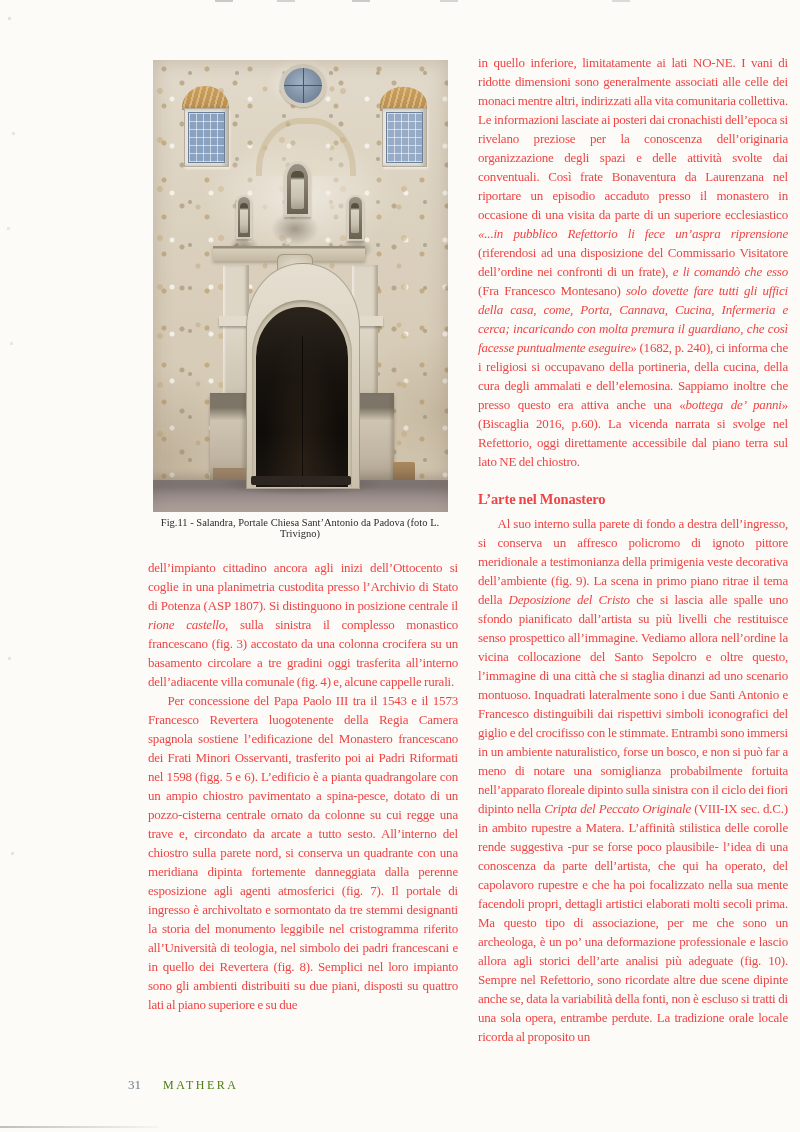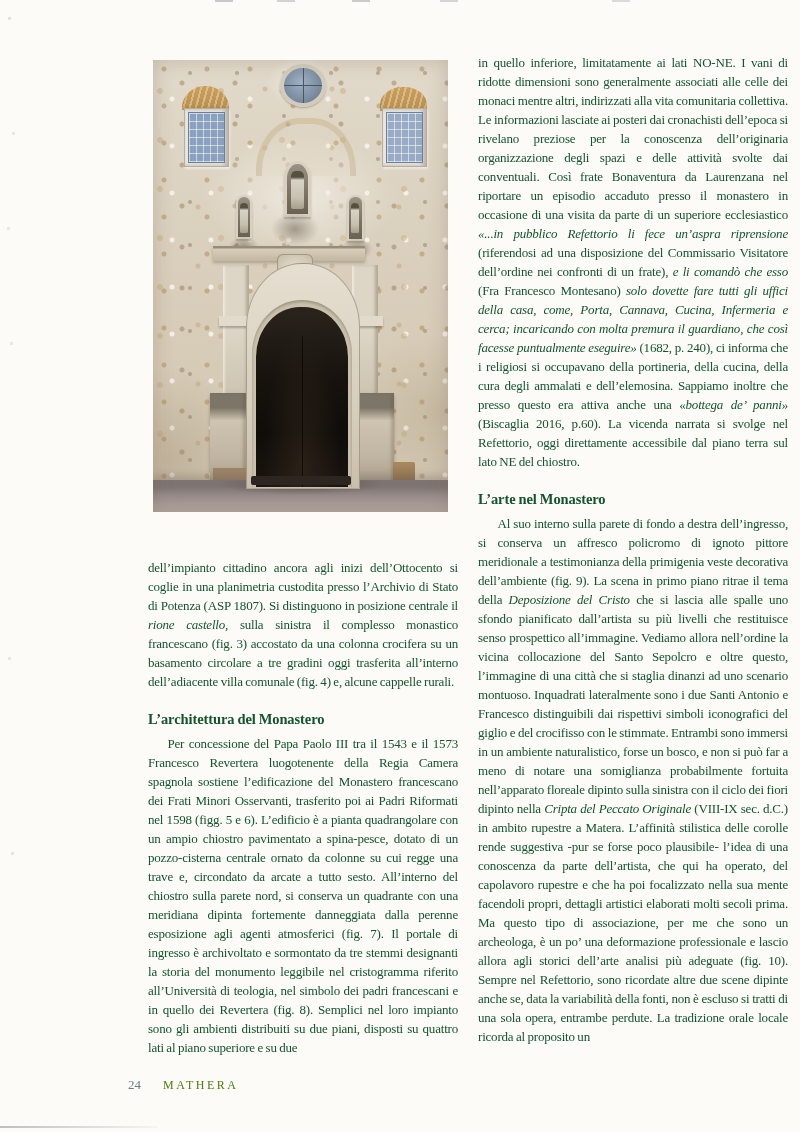--- a/index.html
+++ b/index.html
@@ -104,21 +104,21 @@
   .door{left:103px;top:247px;width:92px;height:180px;border-radius:44px 44px 0 0/50px 50px 0 0;
     background:radial-gradient(ellipse at 50% 85%,rgba(90,70,45,.3),rgba(0,0,0,0) 60%),
                linear-gradient(180deg,#2a241c,#17120e 40%,#0f0c09 70%,#1a1410);}
   .door i{left:50%;top:16%;bottom:0;width:1px;background:rgba(0,0,0,.6);}
   .threshold{left:98px;top:416px;width:100px;height:9px;background:#2c2520;border-radius:2px;}
 
   
   .caption{position:absolute;left:140px;top:517px;width:320px;text-align:center;
     font-size:10.5px;color:#2b2b2b;}
   .col{position:absolute;width:310px;font-size:13px;line-height:19px;text-align:justify;
-    color:#14532d;letter-spacing:-0.2px;word-spacing:-0.5px;overflow:hidden;}
+    color:#ef4444;letter-spacing:-0.2px;word-spacing:-0.5px;overflow:hidden;}
   .col.left{left:148px;top:558px;height:502px;}
   .col.right{left:478px;top:53px;height:1042px;}
   .col p{margin:0;}
   .col h3{font-size:14.5px;margin:19px 0 5px;font-weight:bold;letter-spacing:-0.1px;}
   .indent{text-indent:1.5em;}
   .it{font-style:italic;}
 
   .footer{position:absolute;left:128px;top:1075px;}
   .pagenum{font-size:13px;color:#6f7a84;}
   .magname{font-size:12px;letter-spacing:2.5px;color:#4d7c0f;margin-left:22px;}
@@ -174,31 +174,31 @@
     <div class="ground"></div>
 
     <div class="arch-outer"></div>
     <div class="arch-mid"></div>
     <div class="door">
         <i></i>
       </div>
     <div class="threshold"></div>
   </div>
 
+  <div class="caption">Fig.11 - Salandra, Portale Chiesa Sant’Antonio da Padova (foto L. Trivigno)</div>
 
   <div class="col left">
     <p><span>dell’impianto cittadino ancora agli inizi dell’Ottocento si coglie in una planimetria custodita presso l’Archivio di Stato di Potenza (ASP 1807). Si distinguono in posizione centrale il </span><span class="it">rione castello,</span><span> sulla sinistra il complesso monastico francescano (fig. 3) accostato da una colonna crocifera su un basamento circolare a tre gradini oggi trasferita all’interno dell’adiacente villa comunale (fig. 4) e, alcune cappelle rurali.</span></p>
-    <h3>L’architettura del Monastero</h3>
     <p class="indent"><span>Per concessione del Papa Paolo III tra il 1543 e il 1573 Francesco Revertera luogotenente della Regia Camera spagnola sostiene l’edificazione del Monastero francescano dei Frati Minori Osservanti, trasferito poi ai Padri Riformati nel 1598 (figg. 5 e 6). L’edificio è a pianta quadrangolare con un ampio chiostro pavimentato a spina-pesce, dotato di un pozzo-cisterna centrale ornato da colonne su cui regge una trave e, circondato da arcate a tutto sesto. All’interno del chiostro sulla parete nord, si conserva un quadrante con una meridiana dipinta fortemente danneggiata dalla perenne esposizione agli agenti atmosferici (fig. 7). Il portale di ingresso è archivoltato e sormontato da tre stemmi designanti la storia del monumento leggibile nel cristogramma riferito all’Università di teologia, nel simbolo dei padri francescani e in quello dei Revertera (fig. 8). Semplici nel loro impianto sono gli ambienti distribuiti su due piani, disposti su quattro lati al piano superiore e su due</span></p>
   </div>
 
   <div class="col right">
     <p><span>in quello inferiore, limitatamente ai lati NO-NE. I vani di ridotte dimensioni sono generalmente associati alle celle dei monaci mentre altri, indirizzati alla vita comunitaria collettiva. Le informazioni lasciate ai posteri dai cronachisti dell’epoca si rivelano preziose per la conoscenza dell’originaria organizzazione degli spazi e delle attività svolte dai conventuali. Così frate Bonaventura da Laurenzana nel riportare un episodio accaduto presso il monastero in occasione di una visita da parte di un superiore ecclesiastico </span><span class="it">«...in pubblico Refettorio li fece un’aspra riprensione</span><span> (riferendosi ad una disposizione del Commissario Visitatore dell’ordine nei confronti di un frate), </span><span class="it">e li comandò che esso</span><span> (Fra Francesco Montesano) </span><span class="it">solo dovette fare tutti gli uffici della casa, come, Porta, Cannava, Cucina, Infermeria e cerca; incaricando con molta premura il guardiano, che così facesse puntualmente eseguire»</span><span> (1682, p. 240), ci informa che i religiosi si occupavano della portineria, della cucina, della cura degli ammalati e dell’elemosina. Sappiamo inoltre che presso questo era attiva anche una «</span><span class="it">bottega de’ panni</span><span>» (Biscaglia 2016, p.60). La vicenda narrata si svolge nel Refettorio, oggi direttamente accessibile dal piano terra sul lato NE del chiostro.</span></p>
     <h3>L’arte nel Monastero</h3>
     <p class="indent"><span>Al suo interno sulla parete di fondo a destra dell’ingresso, si conserva un affresco policromo di ignoto pittore meridionale a testimonianza della primigenia veste decorativa dell’ambiente (fig. 9). La scena in primo piano ritrae il tema della </span><span class="it">Deposizione del Cristo</span><span> che si lascia alle spalle uno sfondo pianificato dall’artista su più livelli che restituisce senso prospettico all’immagine. Vediamo allora nell’ordine la vicina collocazione del Santo Sepolcro e oltre questo, l’immagine di una città che si staglia dinanzi ad uno scenario montuoso. Inquadrati lateralmente sono i due Santi Antonio e Francesco distinguibili dai rispettivi simboli iconografici del giglio e del crocifisso con le stimmate. Entrambi sono immersi in un ambiente naturalistico, forse un bosco, e non si può far a meno di notare una somiglianza probabilmente fortuita nell’apparato floreale dipinto sulla sinistra con il ciclo dei fiori dipinto nella </span><span class="it">Cripta del Peccato Originale</span><span> (VIII-IX sec. d.C.) in ambito rupestre a Matera. L’affinità stilistica delle corolle rende suggestiva -pur se forse poco plausibile- l’idea di una conoscenza da parte dell’artista, che qui ha operato, del capolavoro rupestre e che ha poi focalizzato nella sua mente facendoli propri, dettagli artistici elaborati molti secoli prima. Ma questo tipo di associazione, per me che sono un archeologa, è un po’ una deformazione professionale e lascio allora agli storici dell’arte analisi più adeguate (fig. 10). Sempre nel Refettorio, sono ricordate altre due scene dipinte anche se, data la variabilità della fonti, non è escluso si tratti di una sola opera, entrambe perdute. La tradizione orale locale ricorda al proposito un</span></p>
   </div>
 
   <div class="footer">
-    <span class="pagenum">24</span><span class="magname">MATHERA</span>
+    <span class="pagenum">31</span><span class="magname">MATHERA</span>
   </div>
 
   <div class="bottom-line"></div>
 </div>
 
 </body></html>

